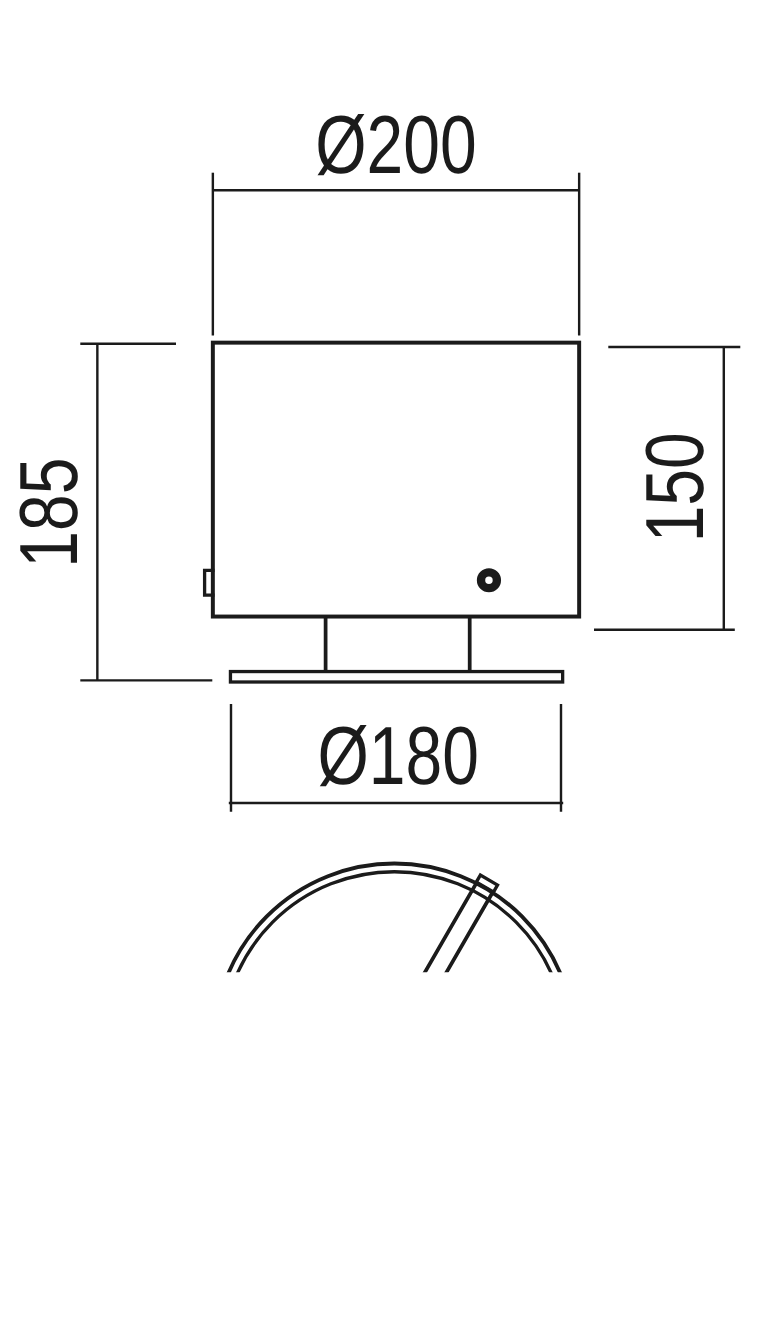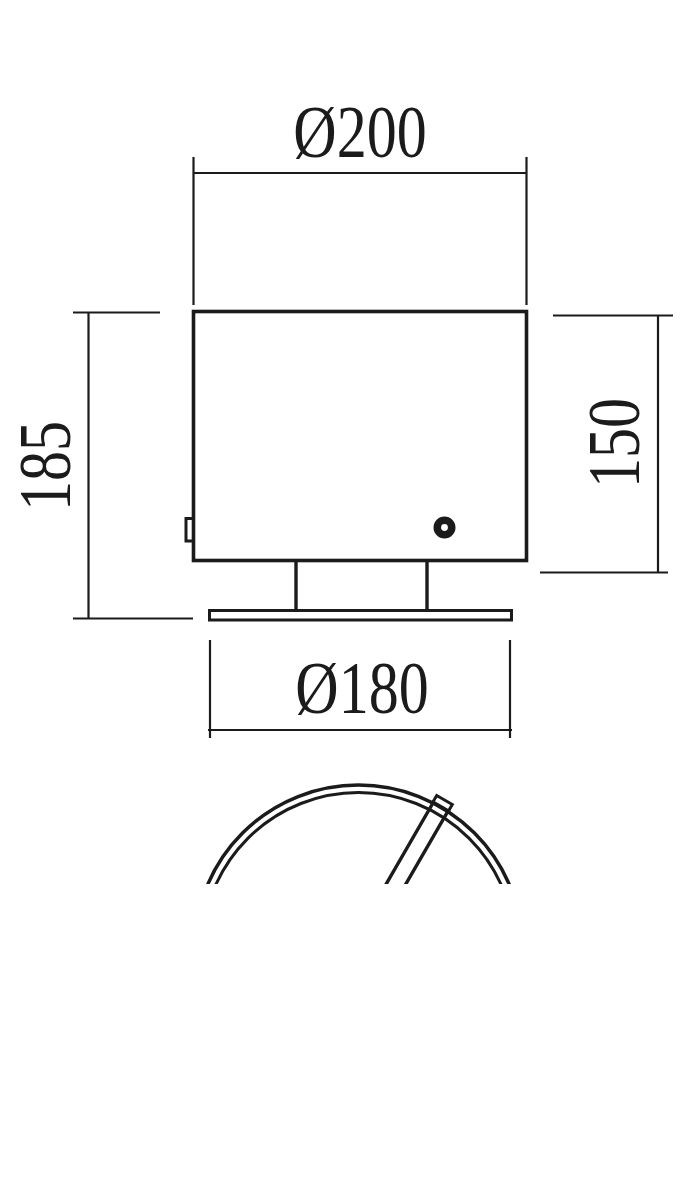--- a/index.html
+++ b/index.html
@@ -6,21 +6,21 @@
     margin: 0;
     padding: 0;
     background: #ffffff;
   }
   .canvas {
     position: relative;
     width: 700px;
     height: 884px;
     background: #ffffff;
     overflow: hidden;
-    font-family: Liberation Serif, serif;
+    font-family: Liberation Sans, sans-serif;
   }
   .canvas svg {
     position: absolute;
     left: 0;
     top: 0;
   }
   .dim-label {
     position: absolute;
     width: 300px;
     height: 76px;

